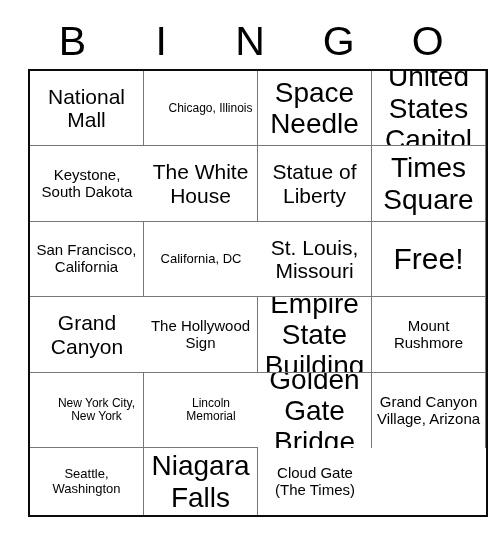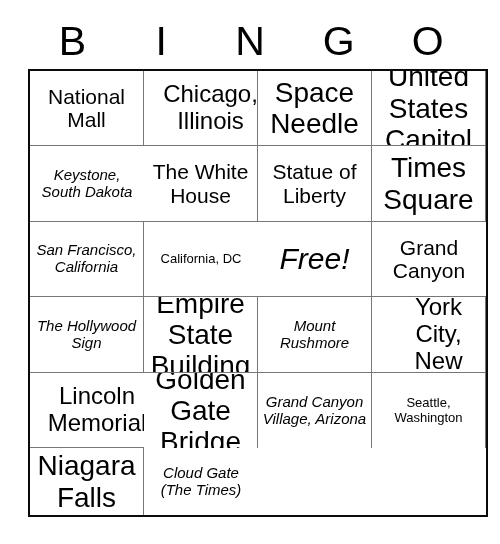--- a/index.html
+++ b/index.html
@@ -76,24 +76,24 @@
     display: block;
     width: 100%;
     line-height: 1.12;
     color: #000000;
     word-wrap: break-word;
   }
 
   
   .sz-xl  { font-size: 28px; }
   .sz-lg  { font-size: 21px; }
-  .sz-md  { font-size: 24px; margin-left: 20px; }
-  .sz-sm  { font-size: 15px; font-style: italic; }
+  .sz-md  { font-size: 12px; margin-left: 20px; }
+  .sz-sm  { font-size: 15px; }
   .sz-xs  { font-size: 13px; }
-  .sz-free{ font-size: 30px; font-style: italic; }
+  .sz-free{ font-size: 30px; }
 </style>
 </head>
 <body>
 
 <div id="card">
 
   <div id="header">
       <div class="header-letter">B</div>
       <div class="header-letter">I</div>
       <div class="header-letter">N</div>
@@ -125,20 +125,23 @@
       </div>
       <div class="cell col-3 row-2">
         <span class="cell-text sz-xl">Times Square</span>
       </div>
       <div class="cell col-4 row-2">
         <span class="cell-text sz-sm">San Francisco, California</span>
       </div>
       <div class="cell col-5 row-2">
         <span class="cell-text sz-xs">California, DC</span>
       </div>
+      <div class="cell col-2 row-3">
+        <span class="cell-text sz-lg">St. Louis, Missouri</span>
+      </div>
       <div class="cell col-3 row-3">
         <span class="cell-text sz-free">Free!</span>
       </div>
       <div class="cell col-5 row-3">
         <span class="cell-text sz-lg">Grand Canyon</span>
       </div>
       <div class="cell col-1 row-4">
         <span class="cell-text sz-sm">The Hollywood Sign</span>
       </div>
       <div class="cell col-2 row-4">

